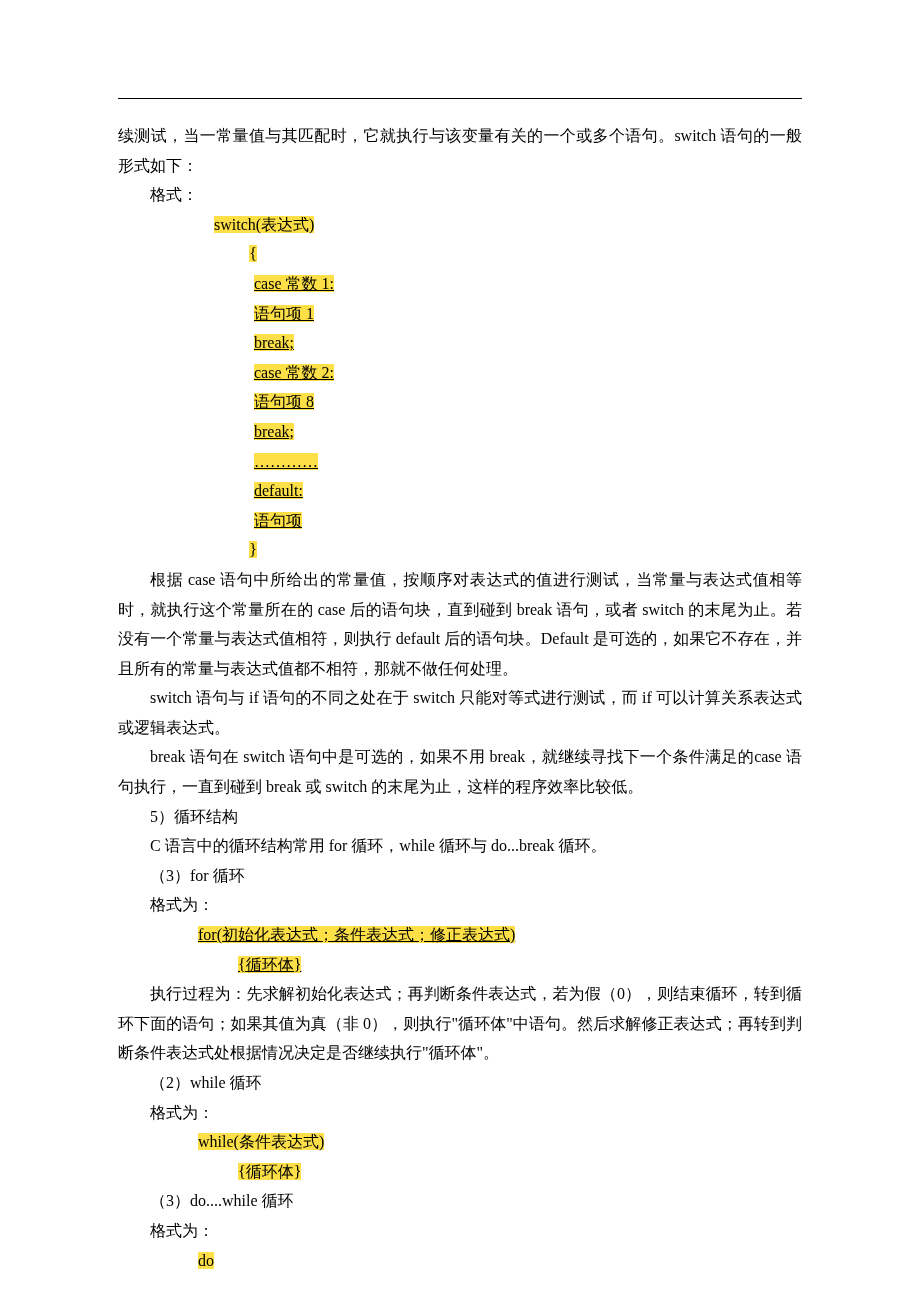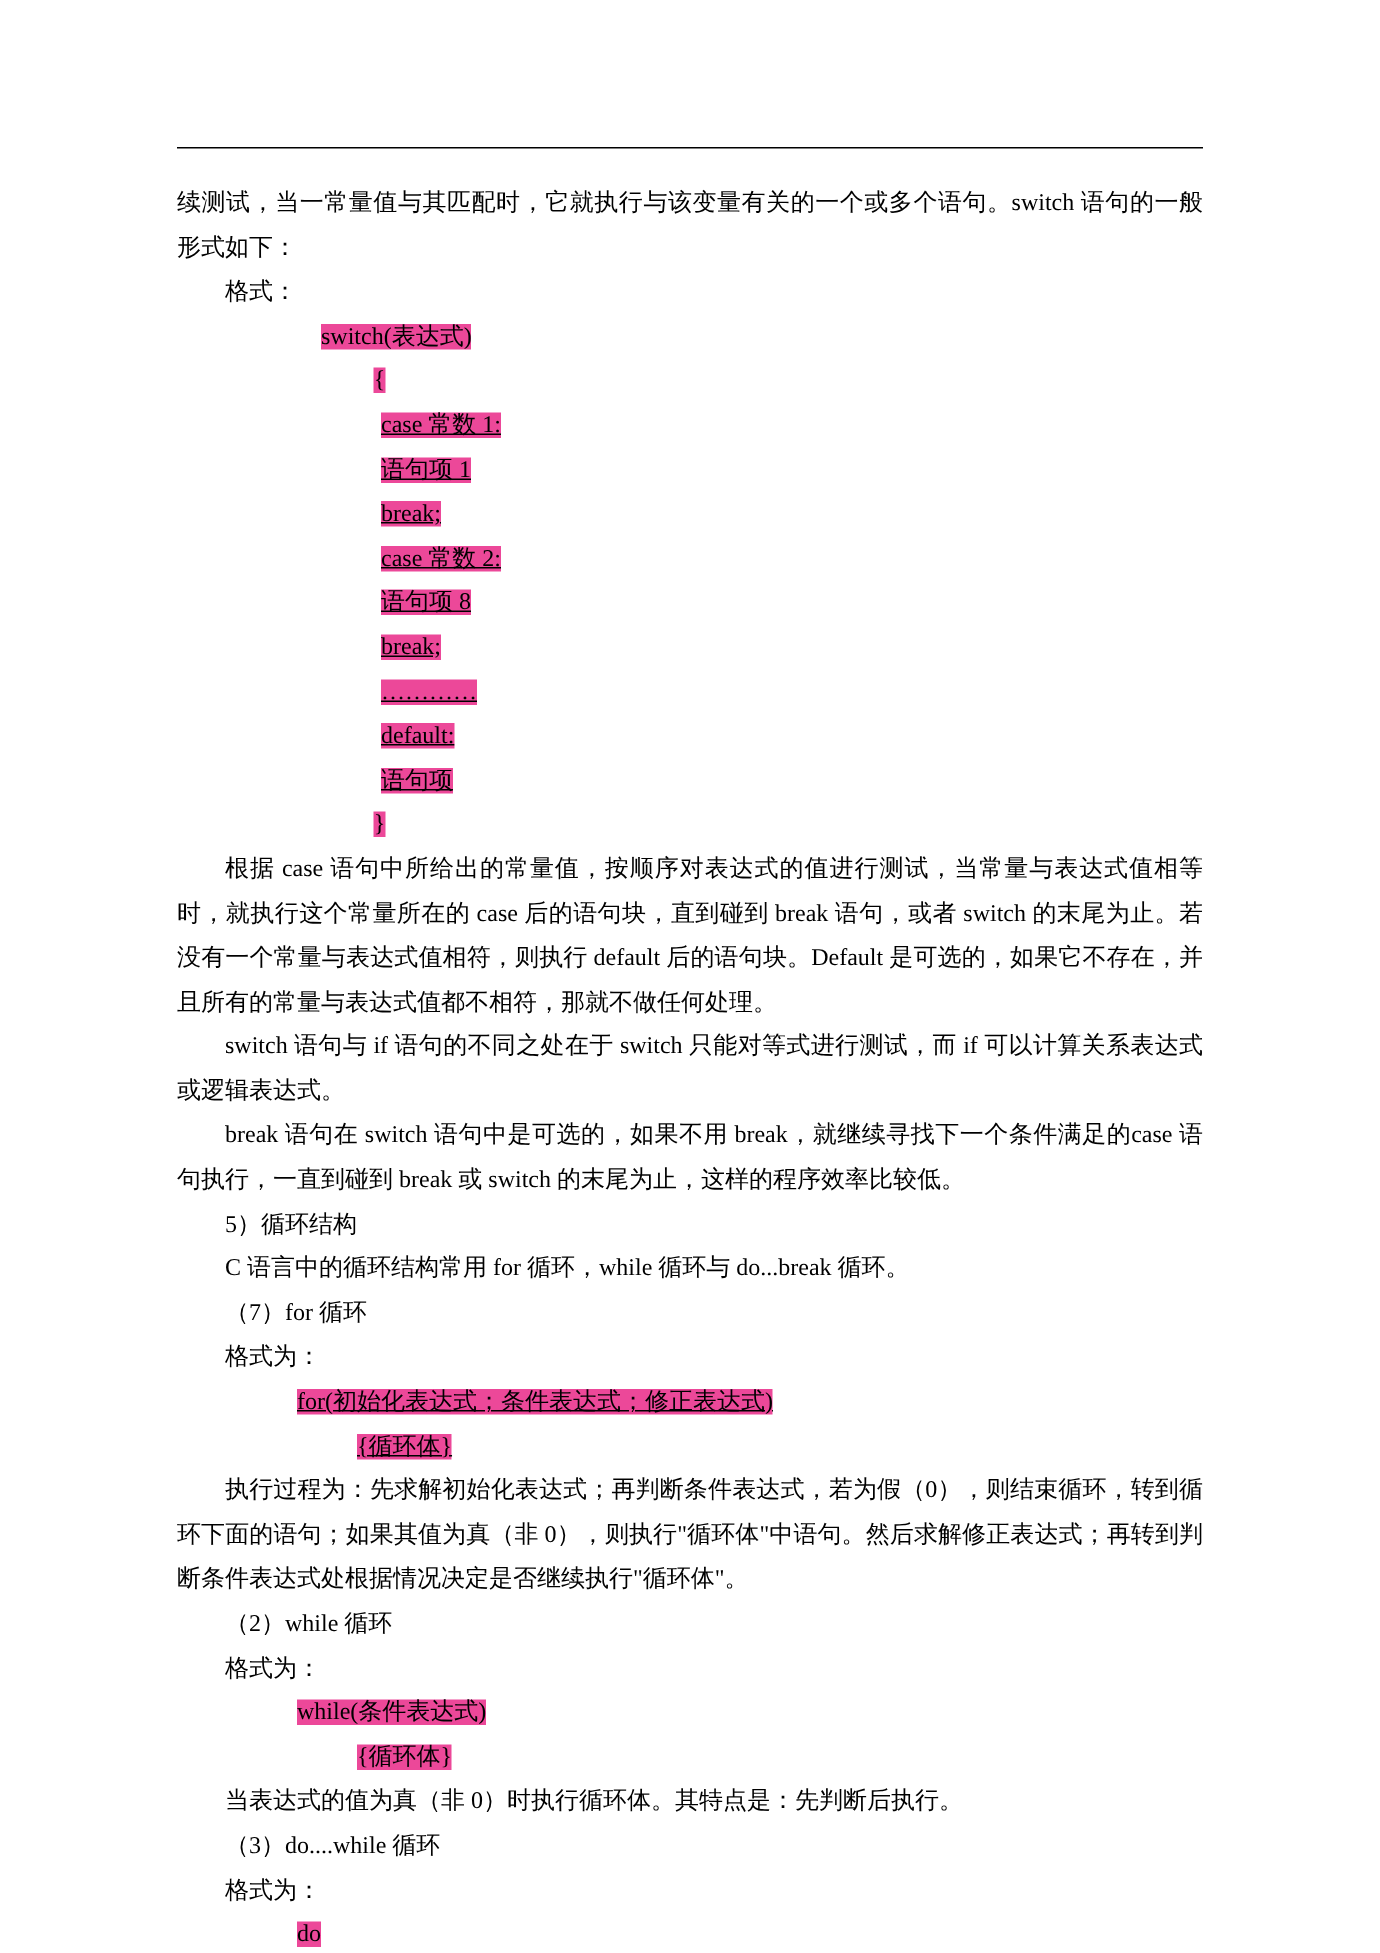--- a/index.html
+++ b/index.html
@@ -21,21 +21,21 @@
     margin: 0 0 22px 0;
   }
   p {
     margin: 0;
     text-align: justify;
   }
   .indent {
     text-indent: 2em;
   }
   .hl {
-    background: #ec4899;
+    background: #fde047;
   }
   .code-block {
     margin-left: 6em;
   }
   .code-block-inner {
     margin-left: 2.5em;
     text-decoration: underline;
   }
 </style>
 </head>
@@ -62,38 +62,37 @@
       <p><span class="hl">语句项</span></p>
     </div>
     <p style="margin-left:2.2em;"><span class="hl">}</span></p>
   </div>
 
   <p class="indent">根据 case 语句中所给出的常量值，按顺序对表达式的值进行测试，当常量与表达式值相等时，就执行这个常量所在的 case 后的语句块，直到碰到 break 语句，或者 switch 的末尾为止。若没有一个常量与表达式值相符，则执行 default 后的语句块。Default 是可选的，如果它不存在，并且所有的常量与表达式值都不相符，那就不做任何处理。</p>
   <p class="indent">switch 语句与 if 语句的不同之处在于 switch 只能对等式进行测试，而 if 可以计算关系表达式或逻辑表达式。</p>
   <p class="indent">break 语句在 switch 语句中是可选的，如果不用 break，就继续寻找下一个条件满足的case 语句执行，一直到碰到 break 或 switch 的末尾为止，这样的程序效率比较低。</p>
   <p class="indent">5）循环结构</p>
   <p class="indent">C 语言中的循环结构常用 for 循环，while 循环与 do...break 循环。</p>
-  <p class="indent">（7）for 循环</p>
+  <p class="indent">（3）for 循环</p>
   <p class="indent">格式为：</p>
 
   <div style="margin-left:5em;text-decoration:underline;">
     <p><span class="hl">for(初始化表达式；条件表达式；修正表达式)</span></p>
     <p style="margin-left:2.5em;"><span class="hl">{循环体}</span></p>
   </div>
 
   <p class="indent">执行过程为：先求解初始化表达式；再判断条件表达式，若为假（0），则结束循环，转到循环下面的语句；如果其值为真（非 0），则执行"循环体"中语句。然后求解修正表达式；再转到判断条件表达式处根据情况决定是否继续执行"循环体"。</p>
   <p class="indent">（2）while 循环</p>
   <p class="indent">格式为：</p>
 
   <div style="margin-left:5em;">
     <p><span class="hl">while(条件表达式)</span></p>
     <p style="margin-left:2.5em;"><span class="hl">{循环体}</span></p>
   </div>
 
-  <p class="indent">当表达式的值为真（非 0）时执行循环体。其特点是：先判断后执行。</p>
   <p class="indent">（3）do....while 循环</p>
   <p class="indent">格式为：</p>
 
   <div style="margin-left:5em;">
     <p><span class="hl">do</span></p>
 
   </div>
 
 </div>
 

